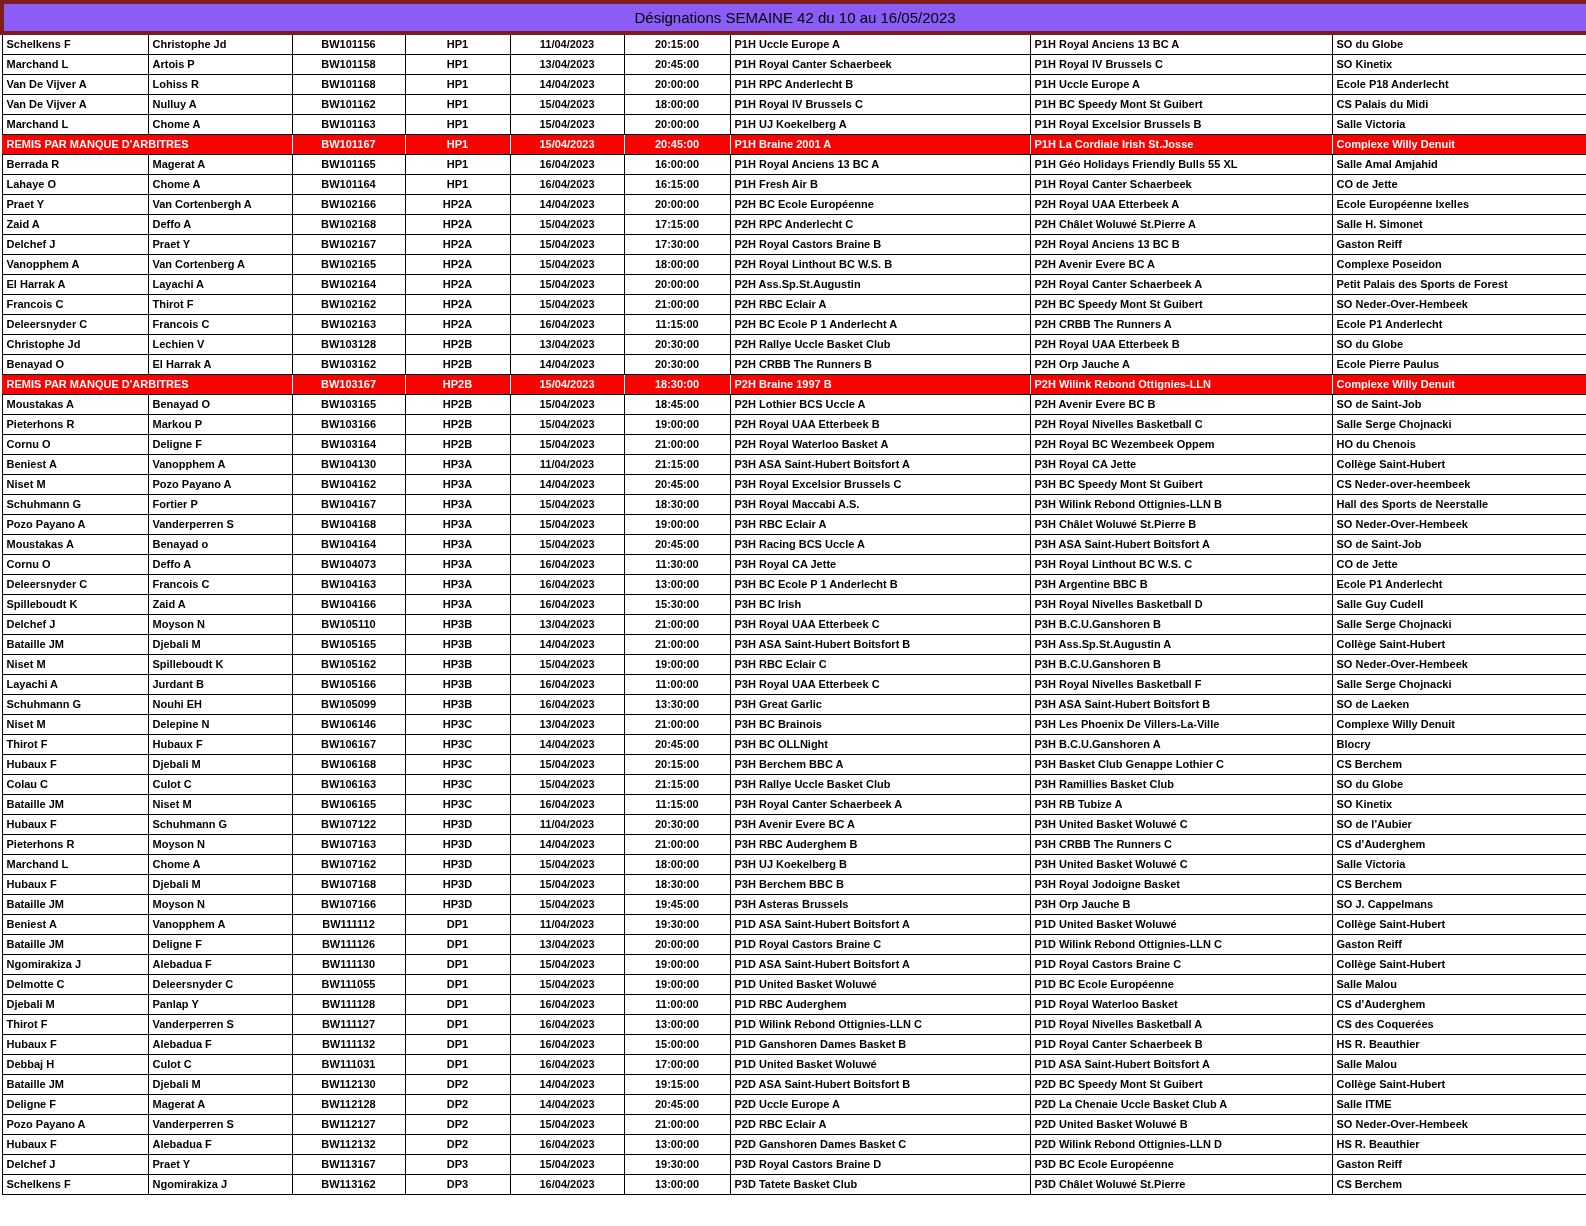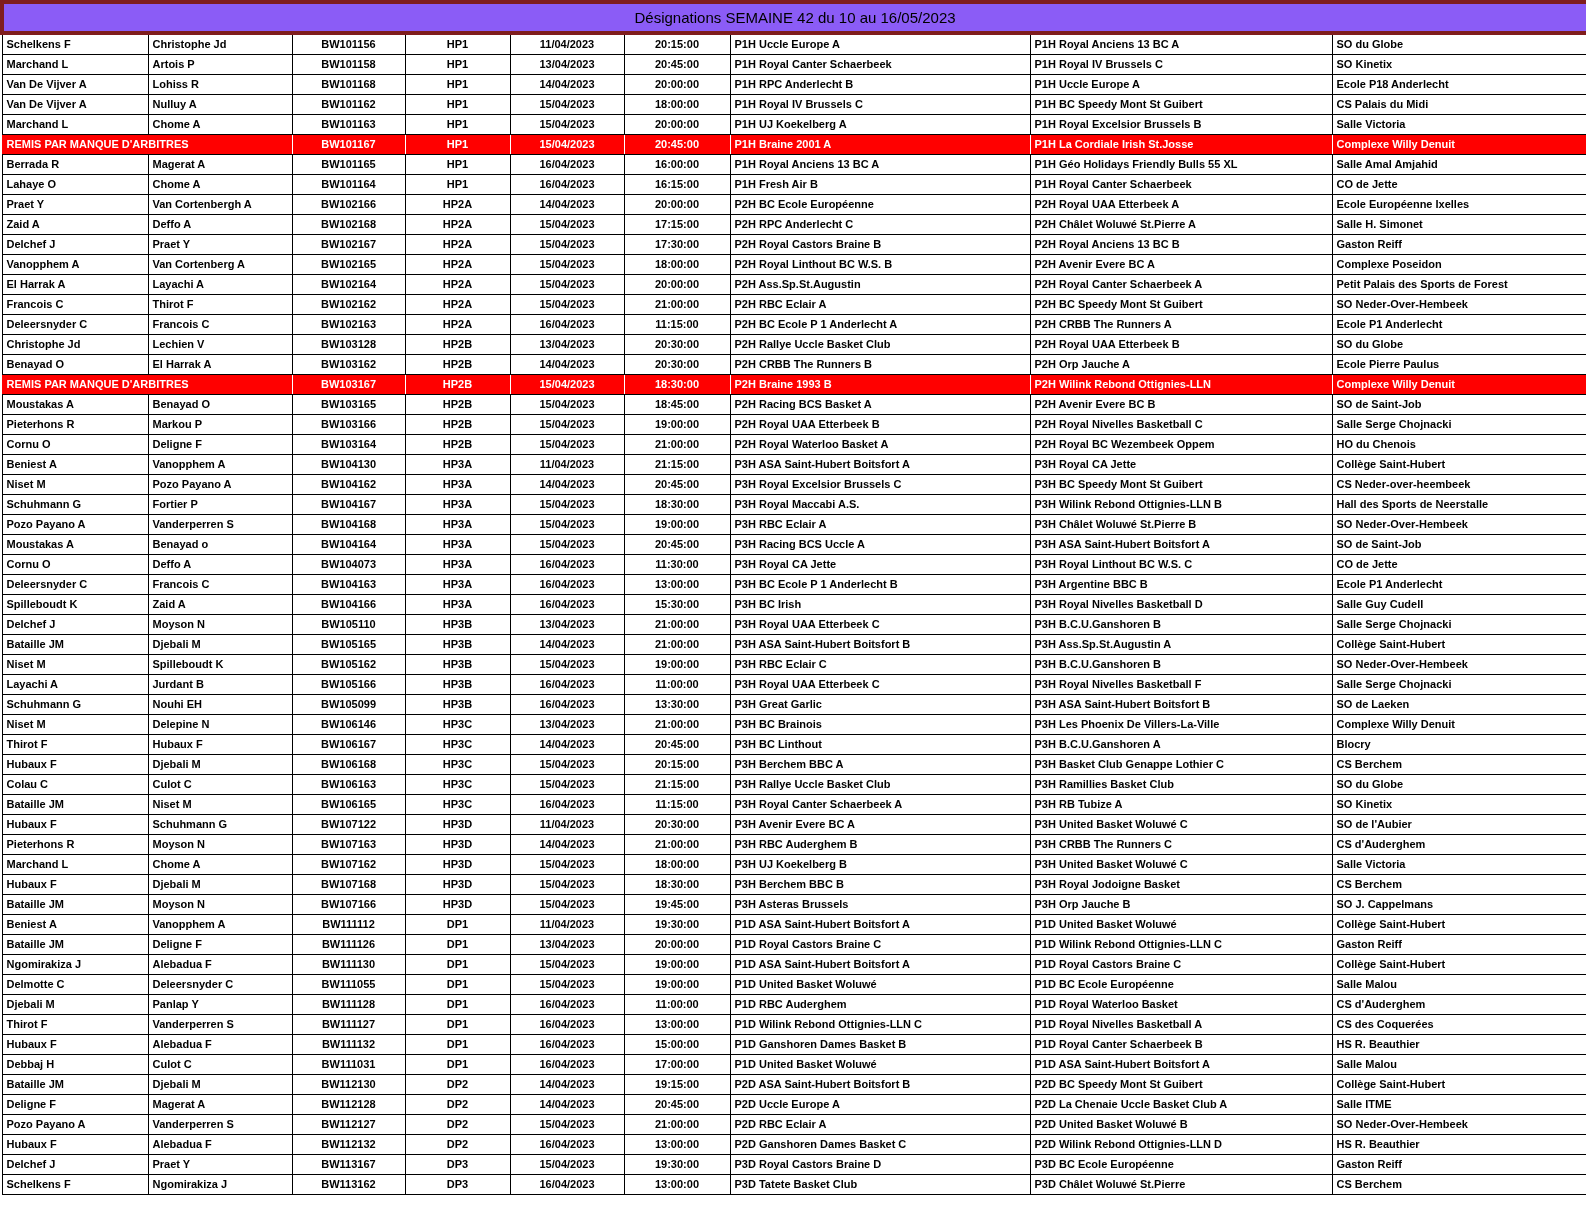--- a/index.html
+++ b/index.html
@@ -257,32 +257,32 @@
         <td class="l">P2H CRBB The Runners B</td>
         <td class="l">P2H Orp Jauche A</td>
         <td class="l">Ecole Pierre Paulus</td>
       </tr>
       <tr class="remis">
         <td colspan="2" class="l">REMIS PAR MANQUE D'ARBITRES</td>
         <td class="c">BW103167</td>
         <td class="c">HP2B</td>
         <td class="c">15/04/2023</td>
         <td class="c">18:30:00</td>
-        <td class="l">P2H Braine 1993 B</td>
+        <td class="l">P2H Braine 1997 B</td>
         <td class="l">P2H Wilink Rebond Ottignies-LLN</td>
         <td class="l">Complexe Willy Denuit</td>
       </tr>
       <tr>
         <td class="l">Moustakas A</td>
         <td class="l">Benayad O</td>
         <td class="c">BW103165</td>
         <td class="c">HP2B</td>
         <td class="c">15/04/2023</td>
         <td class="c">18:45:00</td>
-        <td class="l">P2H Racing BCS Basket A</td>
+        <td class="l">P2H Lothier BCS Uccle A</td>
         <td class="l">P2H Avenir Evere BC B</td>
         <td class="l">SO de Saint-Job</td>
       </tr>
       <tr>
         <td class="l">Pieterhons R</td>
         <td class="l">Markou P</td>
         <td class="c">BW103166</td>
         <td class="c">HP2B</td>
         <td class="c">15/04/2023</td>
         <td class="c">19:00:00</td>
@@ -455,21 +455,21 @@
         <td class="l">P3H Les Phoenix De Villers-La-Ville</td>
         <td class="l">Complexe Willy Denuit</td>
       </tr>
       <tr>
         <td class="l">Thirot F</td>
         <td class="l">Hubaux F</td>
         <td class="c">BW106167</td>
         <td class="c">HP3C</td>
         <td class="c">14/04/2023</td>
         <td class="c">20:45:00</td>
-        <td class="l">P3H BC Linthout</td>
+        <td class="l">P3H BC OLLNight</td>
         <td class="l">P3H B.C.U.Ganshoren A</td>
         <td class="l">Blocry</td>
       </tr>
       <tr>
         <td class="l">Hubaux F</td>
         <td class="l">Djebali M</td>
         <td class="c">BW106168</td>
         <td class="c">HP3C</td>
         <td class="c">15/04/2023</td>
         <td class="c">20:15:00</td>

